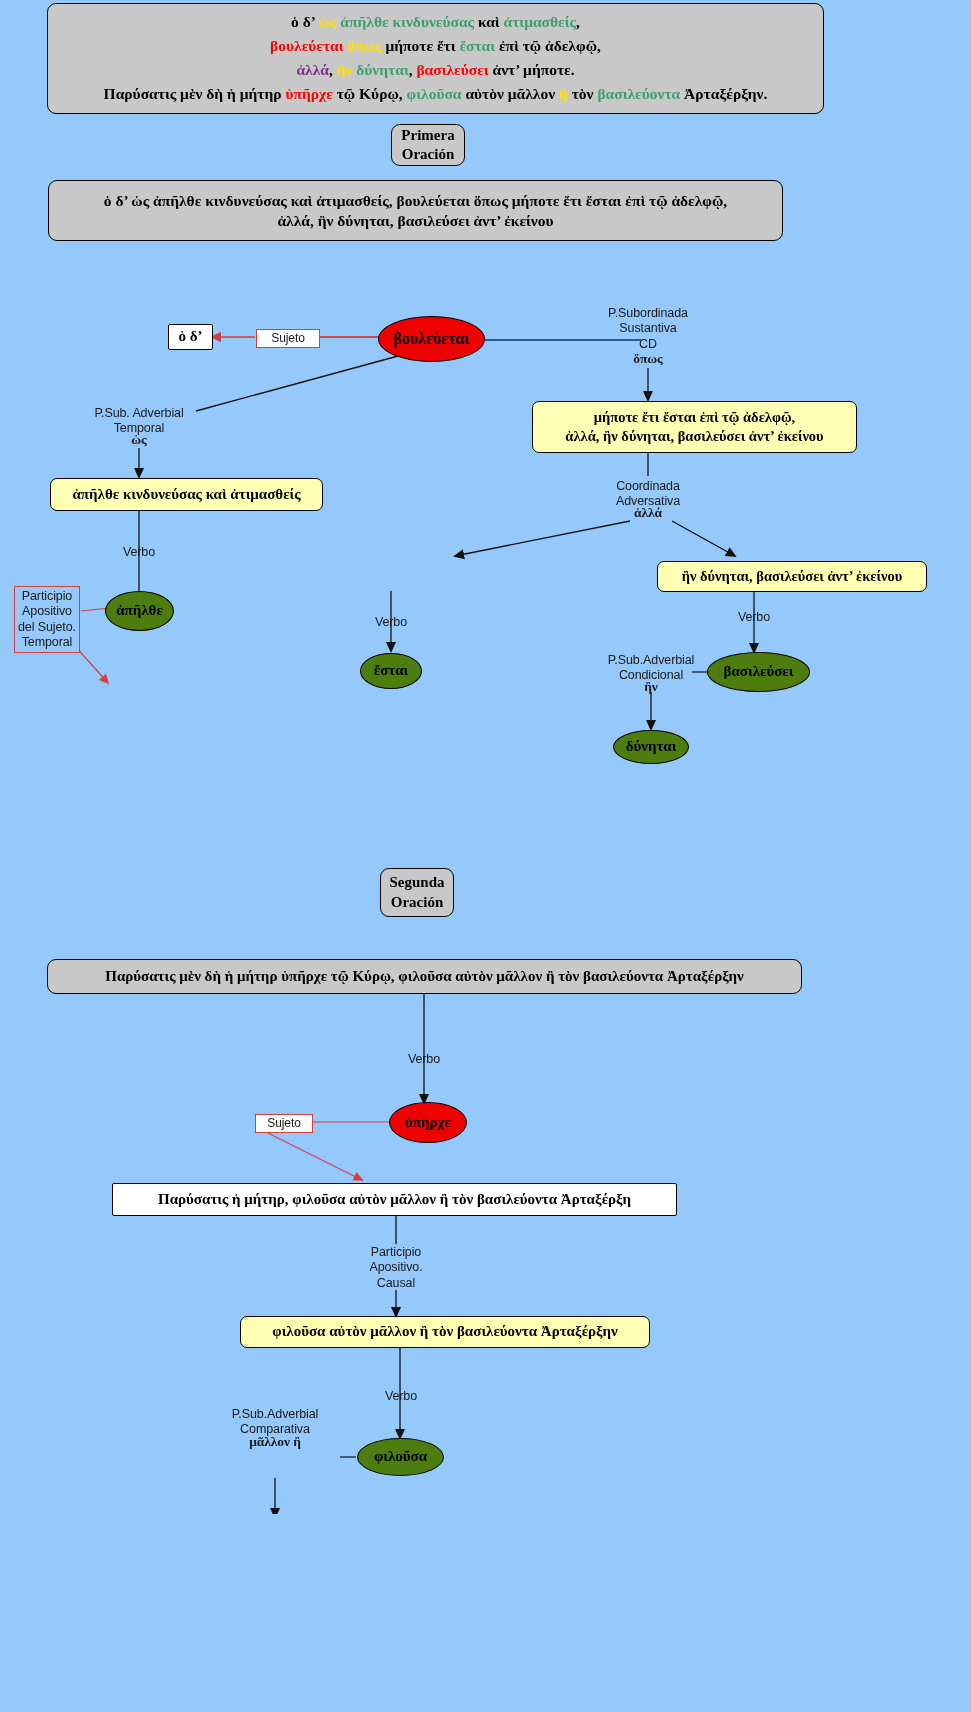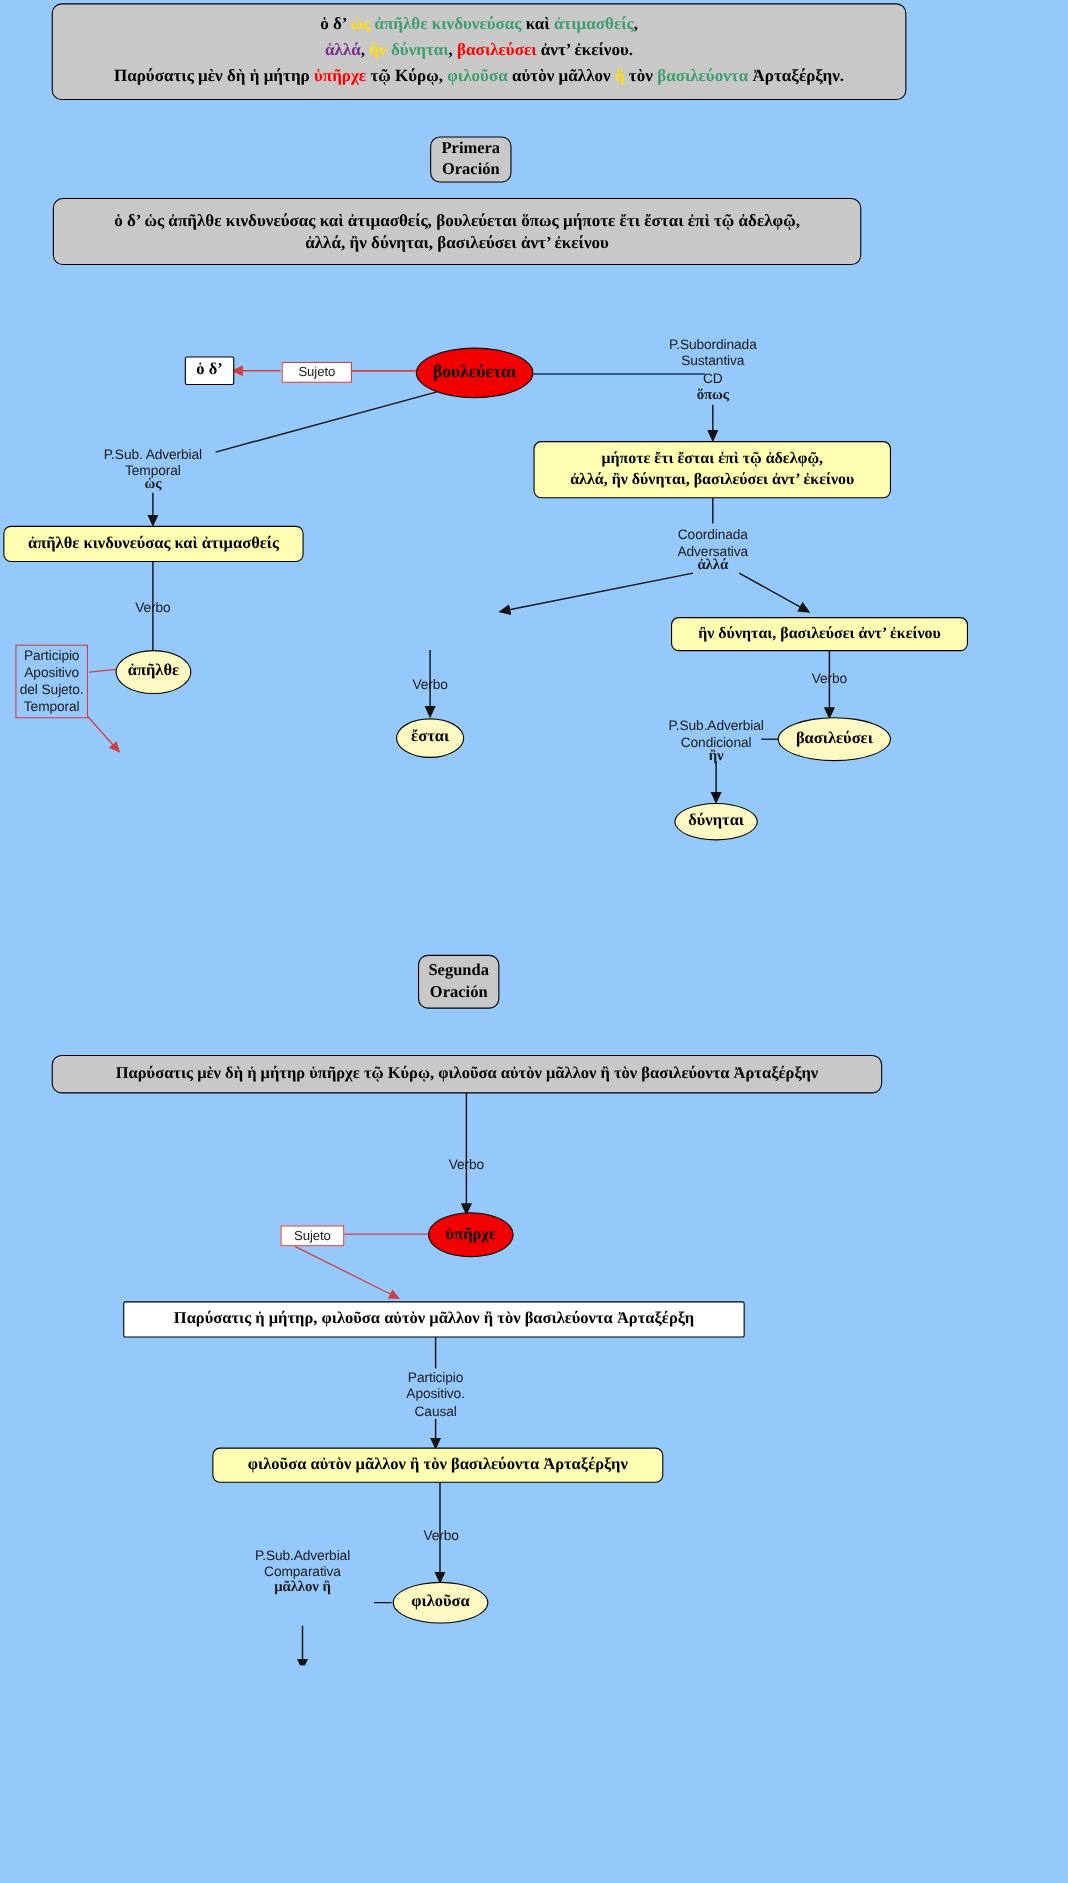--- a/index.html
+++ b/index.html
@@ -34,34 +34,35 @@
 
   .box-grey {
     background: #c8c8c8;
     border: 1px solid #000;
     border-radius: 9px;
   }
   .box-yellow {
     background: #ffffb4;
     border: 1px solid #000;
     border-radius: 7px;
+    margin-left: 47px;
   }
   .box-white {
     background: #ffffff;
     border: 1px solid #000;
     border-radius: 2px;
   }
 
   .ellipse-red {
     background: #f00000;
     border: 1px solid #000;
     border-radius: 50%;
   }
   .ellipse-green {
-    background: #fef9c3;
+    background: #4d7c0f;
     border: 1px solid #000;
     border-radius: 50%;
   }
 
   
   .edge-label {
     position: absolute;
     color: #1a1a1a;
     font-size: 12.5px;
     text-align: center;
@@ -169,21 +170,22 @@
 
     <line x1="400" y1="1348" x2="400" y2="1438" stroke="#111" stroke-width="1.3" marker-end="url(#arrB)"></line>
 
     <line x1="340" y1="1457" x2="356" y2="1457" stroke="#111" stroke-width="1.2"></line>
 
     <line x1="275" y1="1478" x2="275" y2="1517" stroke="#111" stroke-width="1.3" marker-end="url(#arrB)"></line>
   </svg>
 
   <div id="header-box" class="box-grey">
     <div id="hl0"><span class="c-black">ὁ δ’ </span><span class="c-yellow">ὡς</span><span class="c-black"> </span><span class="c-green">ἀπῆλθε κινδυνεύσας</span><span class="c-black"> καὶ </span><span class="c-green">ἀτιμασθείς</span><span class="c-black">,</span></div>
-    <div id="hl2"><span class="c-purple">ἀλλά</span><span class="c-black">, </span><span class="c-yellow">ἢν</span><span class="c-black"> </span><span class="c-green">δύνηται</span><span class="c-black">, </span><span class="c-red">βασιλεύσει</span><span class="c-black"> ἀντ’ ἐκείνου.</span></div>
+    <div id="hl1"><span class="c-red">βουλεύεται</span><span class="c-black"> </span><span class="c-yellow">ὅπως</span><span class="c-black"> μήποτε ἔτι </span><span class="c-green">ἔσται</span><span class="c-black"> ἐπὶ τῷ ἀδελφῷ,</span></div>
+    <div id="hl2"><span class="c-purple">ἀλλά</span><span class="c-black">, </span><span class="c-yellow">ἢν</span><span class="c-black"> </span><span class="c-green">δύνηται</span><span class="c-black">, </span><span class="c-red">βασιλεύσει</span><span class="c-black"> ἀντ’ μήποτε.</span></div>
     <div id="hl3"><span class="c-black">Παρύσατις μὲν δὴ ἡ μήτηρ </span><span class="c-red">ὑπῆρχε</span><span class="c-black"> τῷ Κύρῳ, </span><span class="c-green">φιλοῦσα</span><span class="c-black"> αὐτὸν μᾶλλον </span><span class="c-yellow">ἢ</span><span class="c-black"> τὸν </span><span class="c-green">βασιλεύοντα</span><span class="c-black"> Ἀρταξέρξην.</span></div>
   </div>
 
   <div class="node box-grey greek" style="left:391px; top:124px; width:74px; height:42px; font-size:15px; white-space:pre-line;">Primera
 Oración</div>
 
   <div class="node box-grey greek" style="left:48px; top:180px; width:735px; height:61px; font-size:15.5px; white-space:pre-line; padding:0 10px;text-align:center;">ὁ δ’ ὡς ἀπῆλθε κινδυνεύσας καὶ ἀτιμασθείς, βουλεύεται ὅπως μήποτε ἔτι ἔσται ἐπὶ τῷ ἀδελφῷ,
 ἀλλά, ἢν δύνηται, βασιλεύσει ἀντ’ ἐκείνου</div>
 
   <div class="node box-white greek" style="left:168px; top:324px; width:45px; height:26px; font-size:15px;">ὁ δ’</div>

